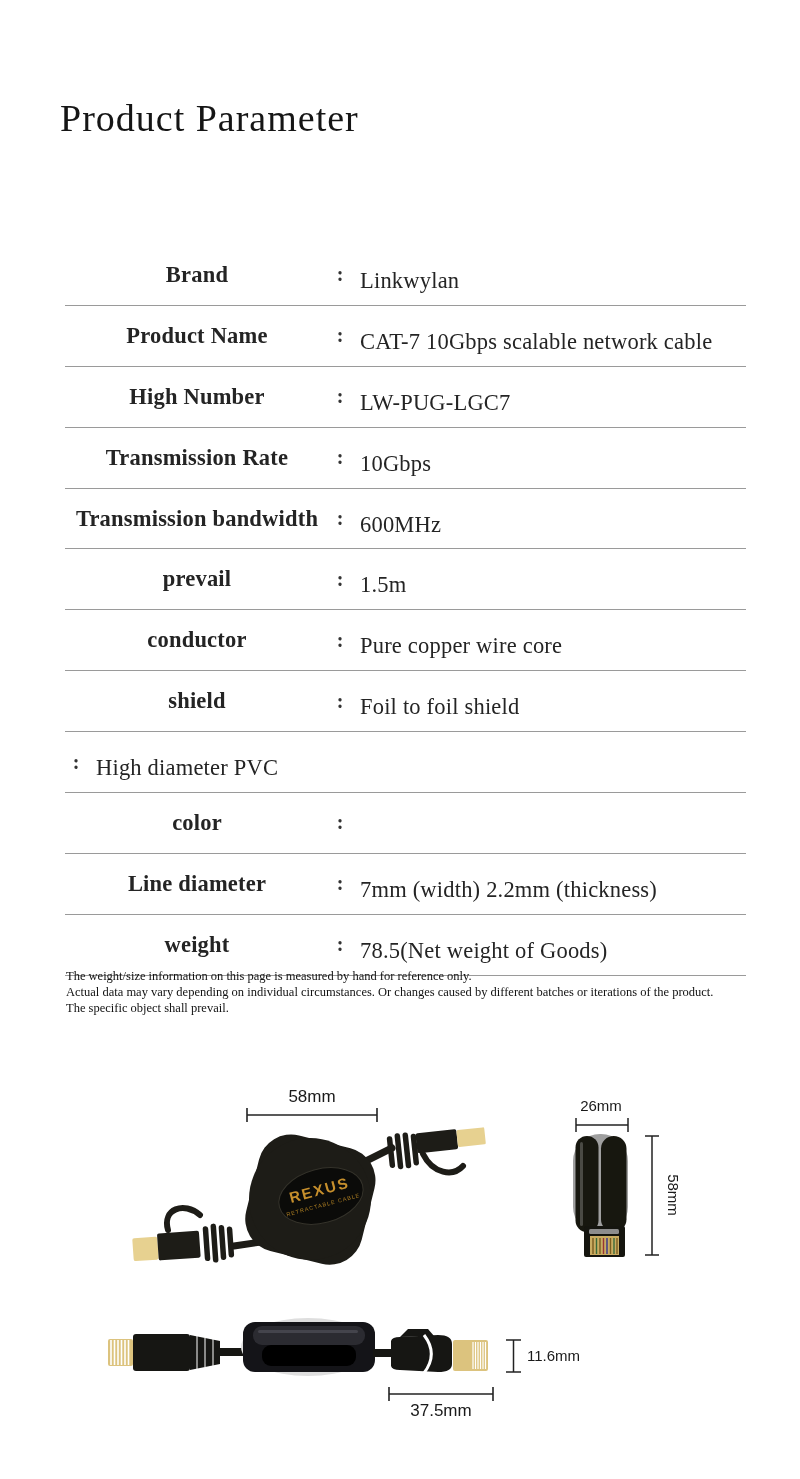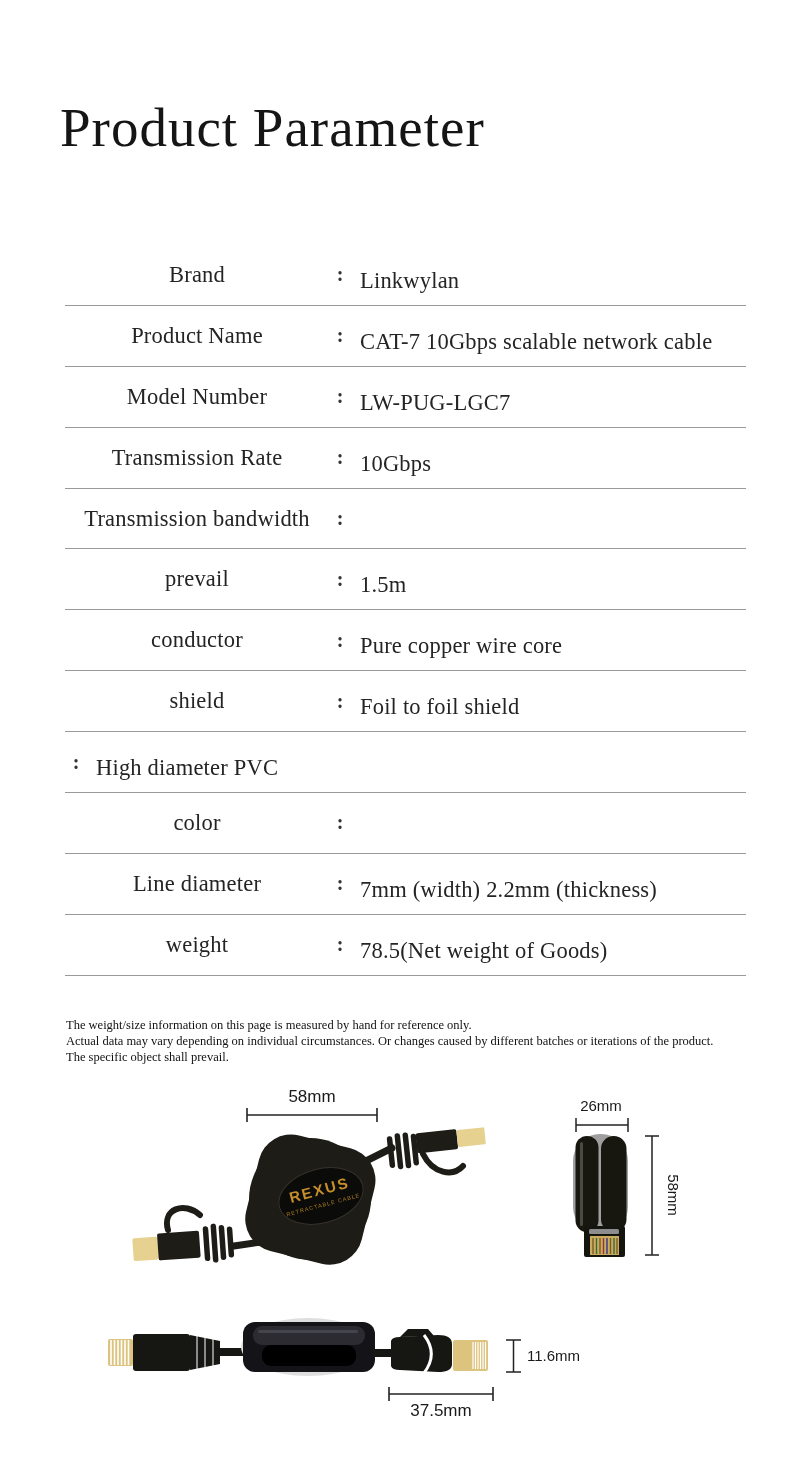--- a/index.html
+++ b/index.html
@@ -7,34 +7,34 @@
     width: 800px; height: 1479px;
     background: #ffffff;
     font-family: "Liberation Serif", serif;
     position: relative;
     overflow: hidden;
   }
   .page { position: absolute; inset: 0; }
   .title {
     position: absolute; left: 60px; top: 96px;
     margin: 0; font-weight: 400;
-    font-size: 55px; letter-spacing: 1px; color: #151515;
+    font-size: 38px; letter-spacing: 1px; color: #151515;
     white-space: nowrap;
   }
   .spec-table { position: absolute; left: 65px; top: 245px; width: 681px; }
   .spec-row {
     height: 59.9px; display: flex; align-items: center;
     border-bottom: 1px solid #9a9a9a;
     font-size: 22.5px; color: #242424;
   }
-  .cell-label { width: 264px; text-align: center; letter-spacing: 0.2px; }
+  .cell-label { width: 264px; text-align: center; letter-spacing: 0.2px; font-weight: bold; }
   .cell-sep   { width: 22px; text-align: center; font-weight: bold; font-size: 20px; color: #333; }
   .cell-value { flex: 1; padding-left: 9px; white-space: nowrap; letter-spacing: 0.2px; margin-top: 12px; }
   .disclaimer {
-    position: absolute; left: 66px; top: 1018px; width: 680px;
+    position: absolute; left: 66px; top: 969px; width: 680px;
     font-size: 12.5px; line-height: 15.8px; color: #111; font-family: Liberation Serif, serif;
   }
   .disclaimer p { margin: 0; }
   .diagram-svg { position: absolute; }
   svg text { user-select: none; }
 </style>
 </head>
 <body>
 
 <main class="page">
@@ -46,32 +46,33 @@
       <div class="cell-label">Brand</div>
       <div class="cell-sep">:</div>
       <div class="cell-value">Linkwylan</div>
     </div>
     <div class="spec-row">
       <div class="cell-label">Product Name</div>
       <div class="cell-sep">:</div>
       <div class="cell-value">CAT-7 10Gbps  scalable network cable</div>
     </div>
     <div class="spec-row">
-      <div class="cell-label">Model Number</div>
+      <div class="cell-label">High Number</div>
       <div class="cell-sep">:</div>
       <div class="cell-value">LW-PUG-LGC7</div>
     </div>
     <div class="spec-row">
       <div class="cell-label">Transmission Rate</div>
       <div class="cell-sep">:</div>
       <div class="cell-value">10Gbps</div>
     </div>
     <div class="spec-row">
       <div class="cell-label">Transmission bandwidth</div>
       <div class="cell-sep">:</div>
+      <div class="cell-value">600MHz</div>
     </div>
     <div class="spec-row">
       <div class="cell-label">prevail</div>
       <div class="cell-sep">:</div>
       <div class="cell-value">1.5m</div>
     </div>
     <div class="spec-row">
       <div class="cell-label">conductor</div>
       <div class="cell-sep">:</div>
       <div class="cell-value">Pure copper wire core</div>

